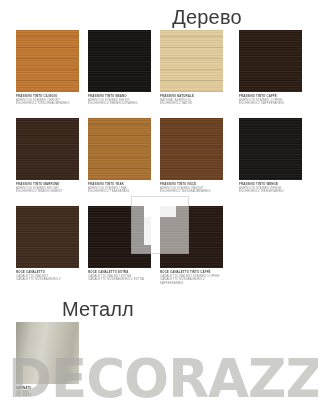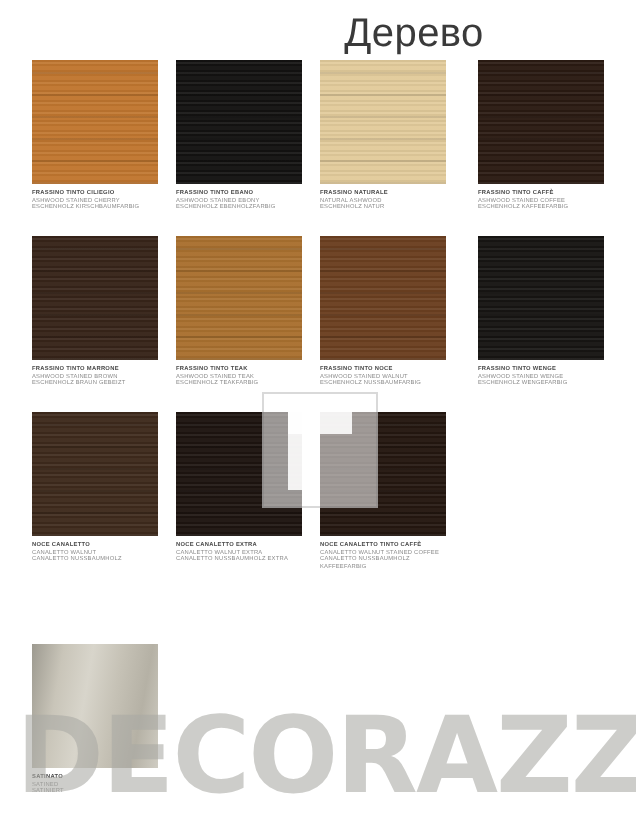--- a/index.html
+++ b/index.html
@@ -218,20 +218,21 @@
       <div class="cell" style="left: 160px; top: 176px;">
         <div class="swatch grain" style="background-color: rgb(36, 23, 16);"></div>
         <div class="caption">
           <span class="cap-it">NOCE CANALETTO TINTO CAFFÈ</span>
           <span class="cap-en">CANALETTO WALNUT STAINED COFFEE</span>
           <span class="cap-de">CANALETTO NUSSBAUMHOLZ KAFFEEFARBIG</span>
         </div>
       </div>
     </div>
 
+  <div class="section-title" id="metal-title">Металл</div>
 
   <div class="grid" id="metal-grid">
       <div class="cell" style="left: 16px; top: 0px;">
         <div class="swatch" id="metal-swatch" style=""></div>
         <div class="caption">
           <span class="cap-it">SATINATO</span>
           <span class="cap-en">SATINED</span>
           <span class="cap-de">SATINIERT</span>
         </div>
       </div>

